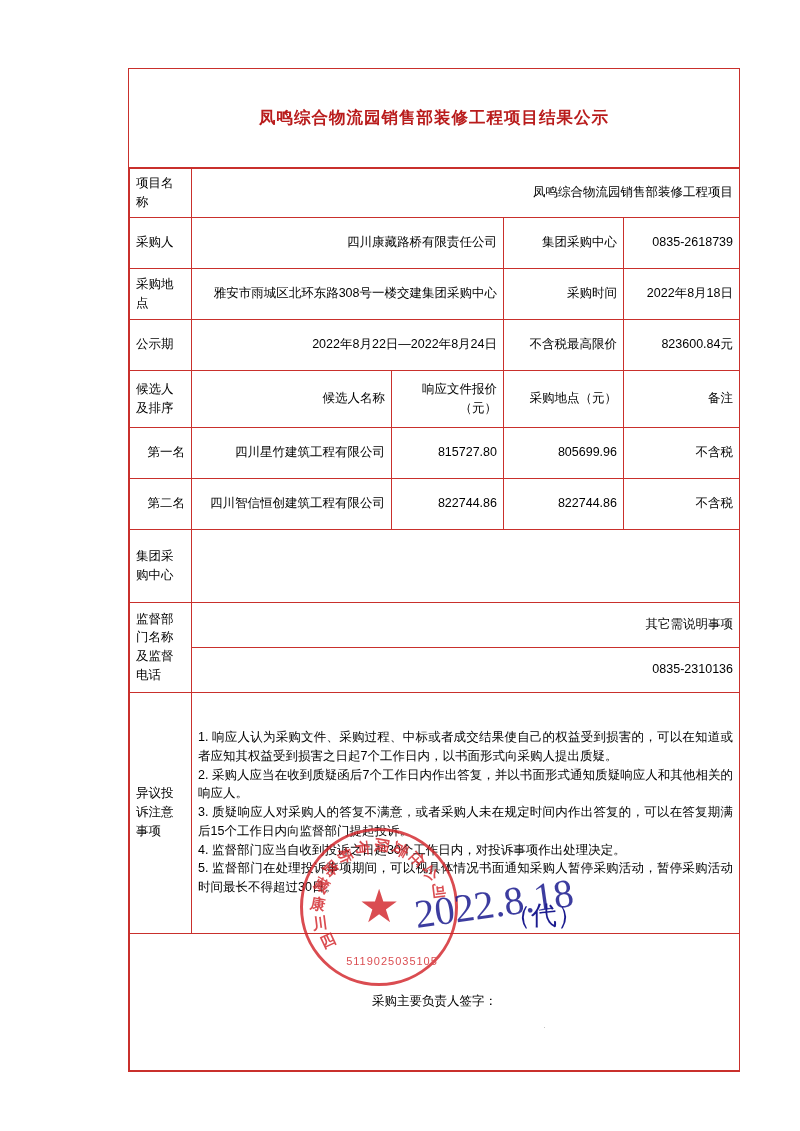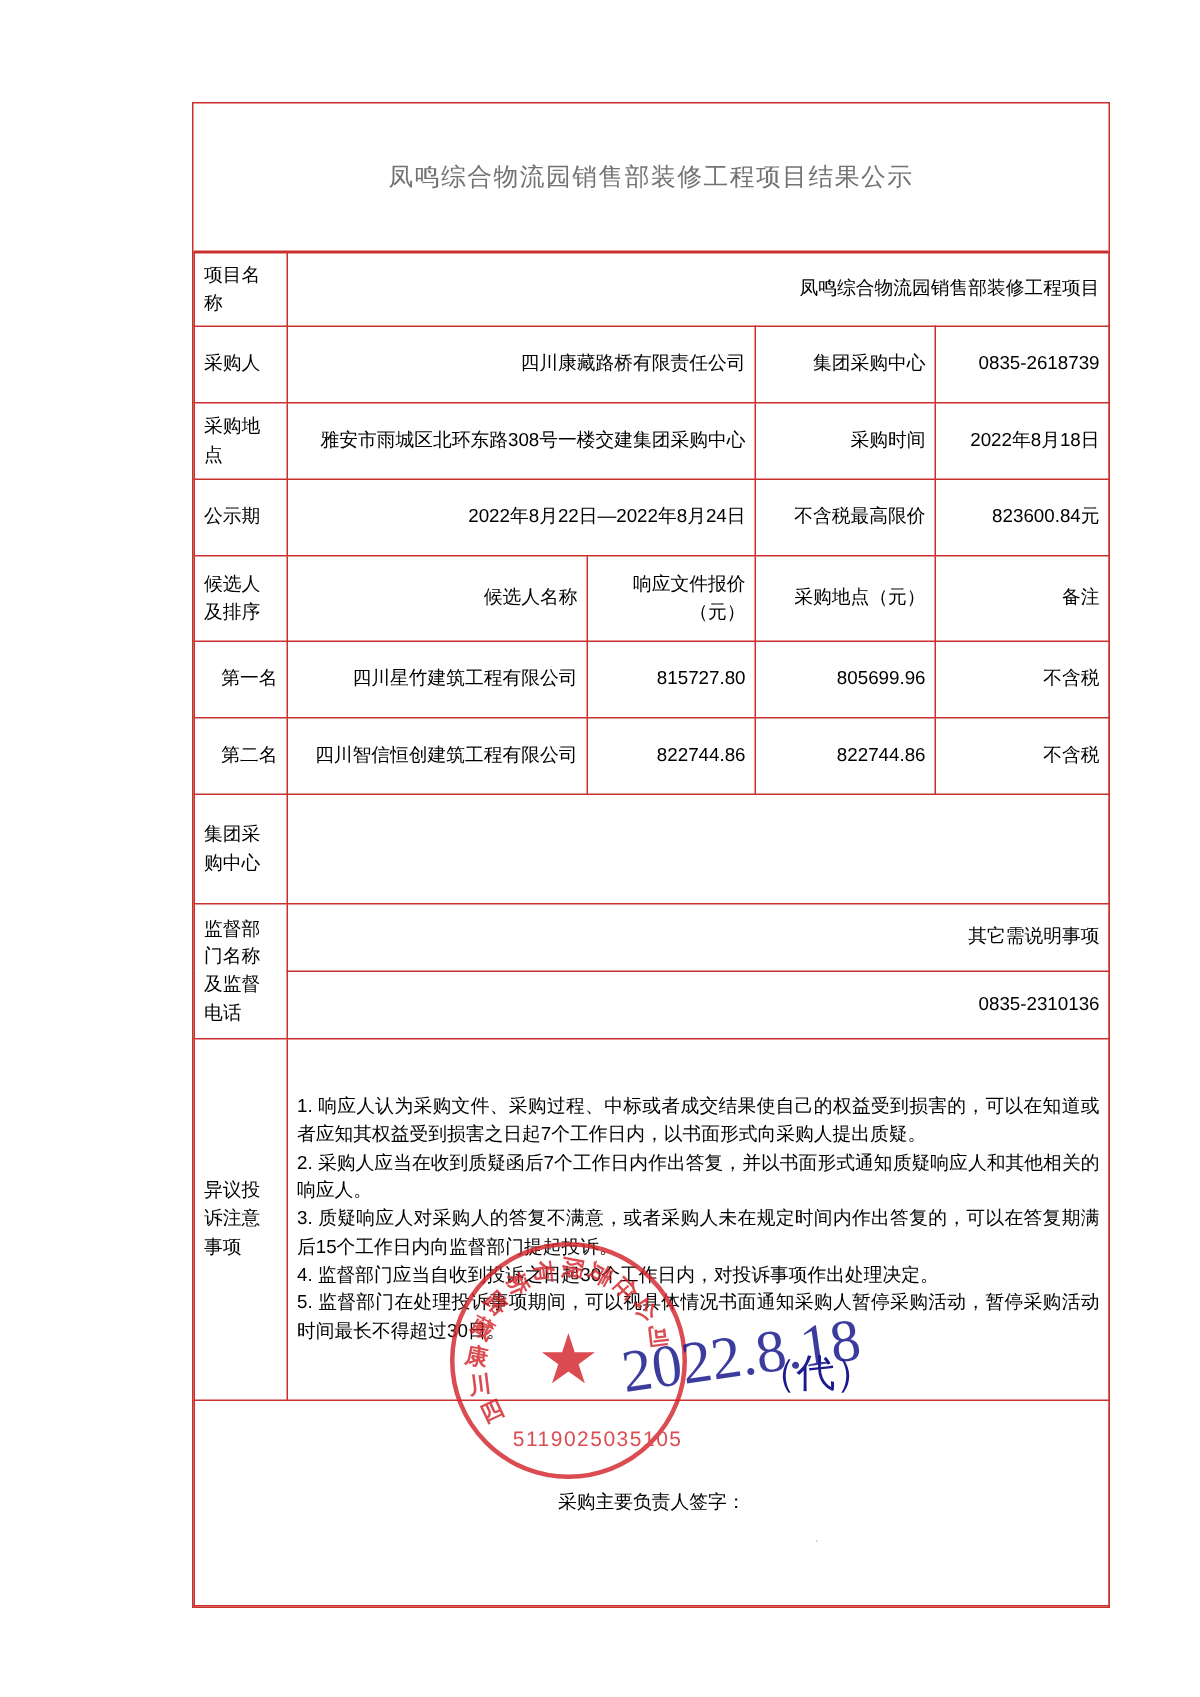--- a/index.html
+++ b/index.html
@@ -32,23 +32,23 @@
   }
   .title-band {
     height: 98px;
     display: flex;
     align-items: center;
     justify-content: center;
     border-bottom: 1px solid #c9302c;
   }
   .title-text {
     font-size: 16.5px;
-    font-weight: normal;
+    font-weight: bold;
     letter-spacing: 1px;
-    color: #737373;
+    color: #b91c1c;
   }
   table.main {
     border-collapse: collapse;
     width: 100%;
     table-layout: fixed;
   }
   table.main td {
     border: 1px solid #c9302c;
     padding: 5px 6px;
     font-size: 12.5px;
@@ -121,25 +121,25 @@
     left: 50%;
     top: 50%;
     font-size: 15px;
     font-weight: bold;
     color: #d3262b;
     transform-origin: 0 0;
     font-family: "Liberation Serif", serif;
   }
   .seal-bottom {
     position: absolute;
-    left: 0;
+    left: 13px;
     bottom: 16px;
     width: 100%;
-    text-align: right;
-    font-size: 14px;
+    text-align: center;
+    font-size: 11px;
     color: #d3262b;
     letter-spacing: 1px;
   }
   .signature {
     position: absolute;
     left: 414px;
     top: 880px;
     font-size: 40px;
     color: #1b1b8f;
     font-family: "Liberation Serif", serif;

